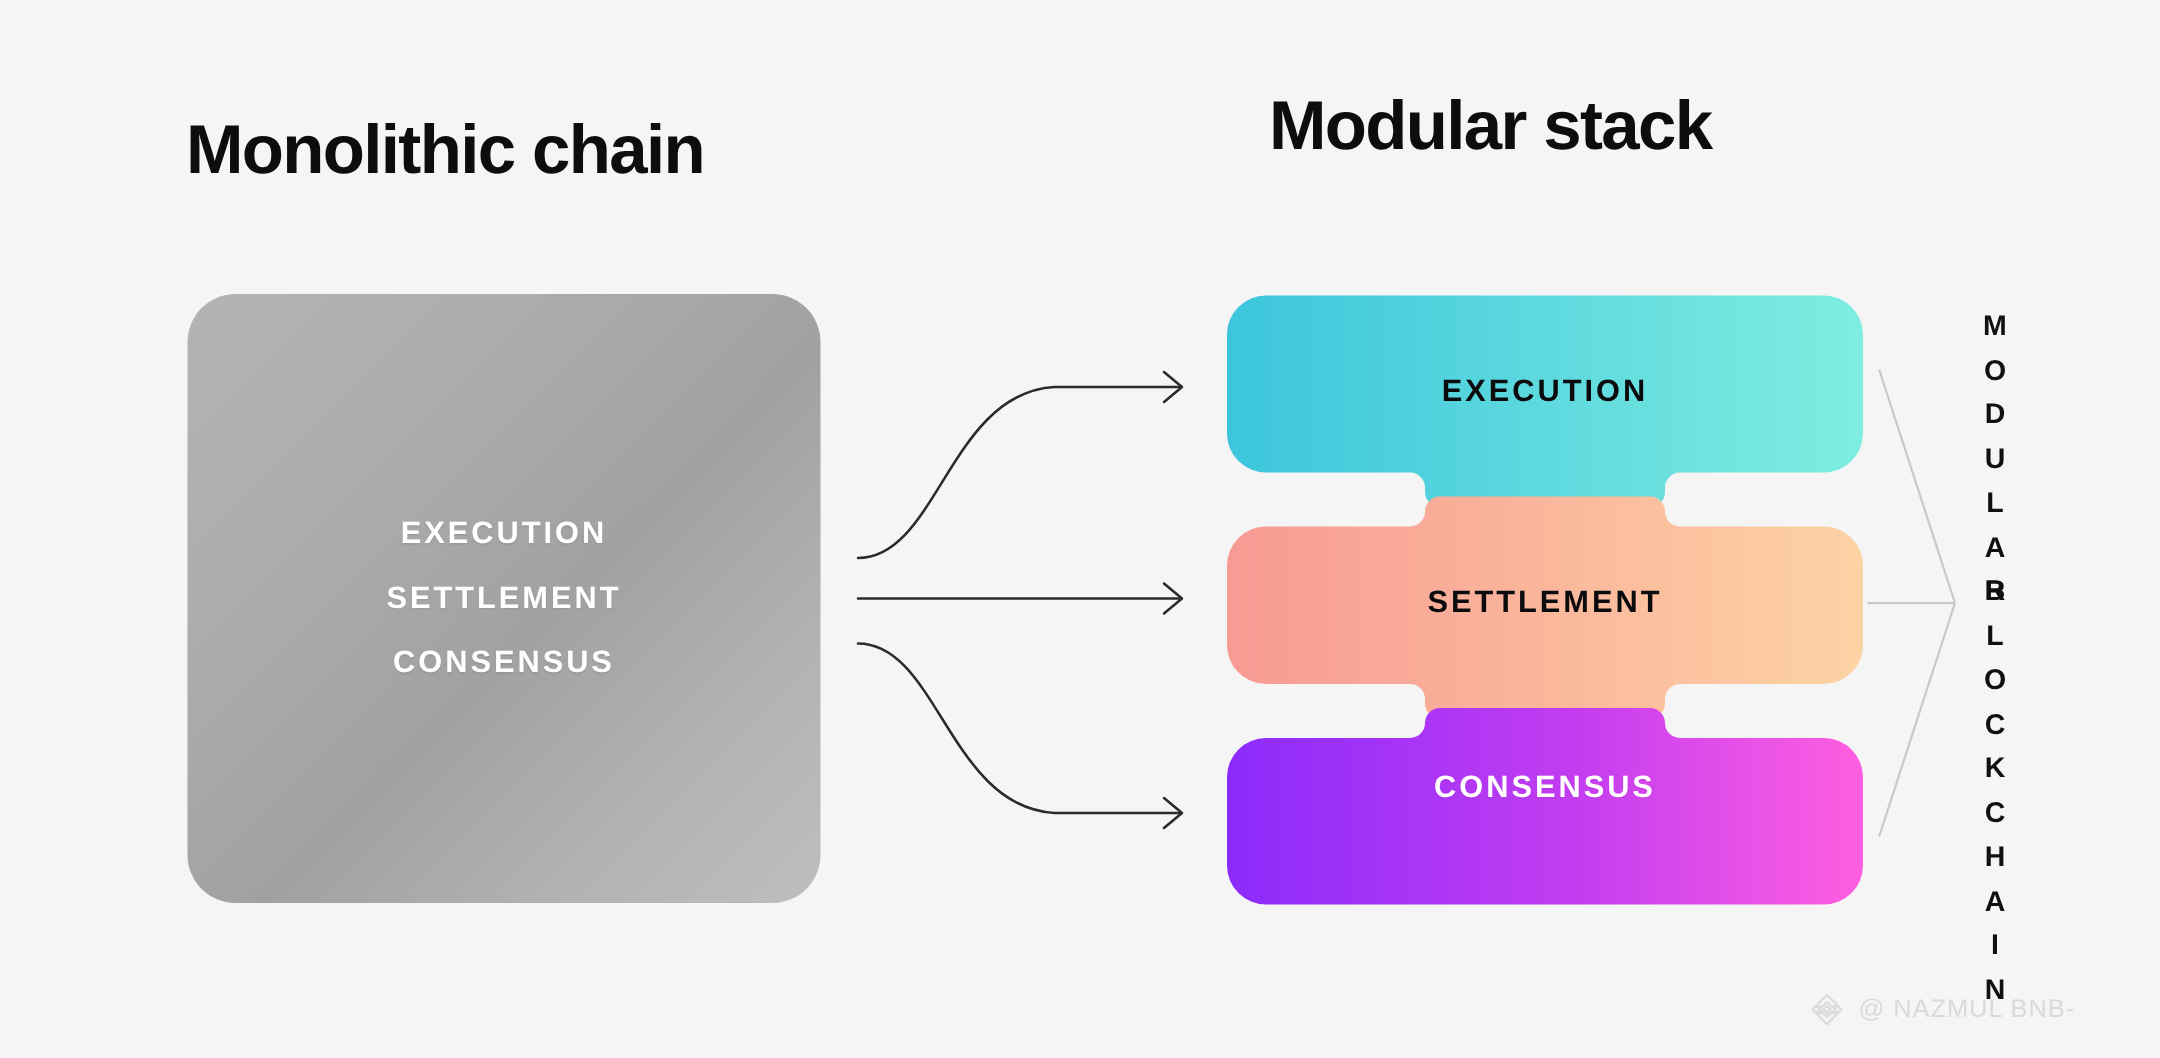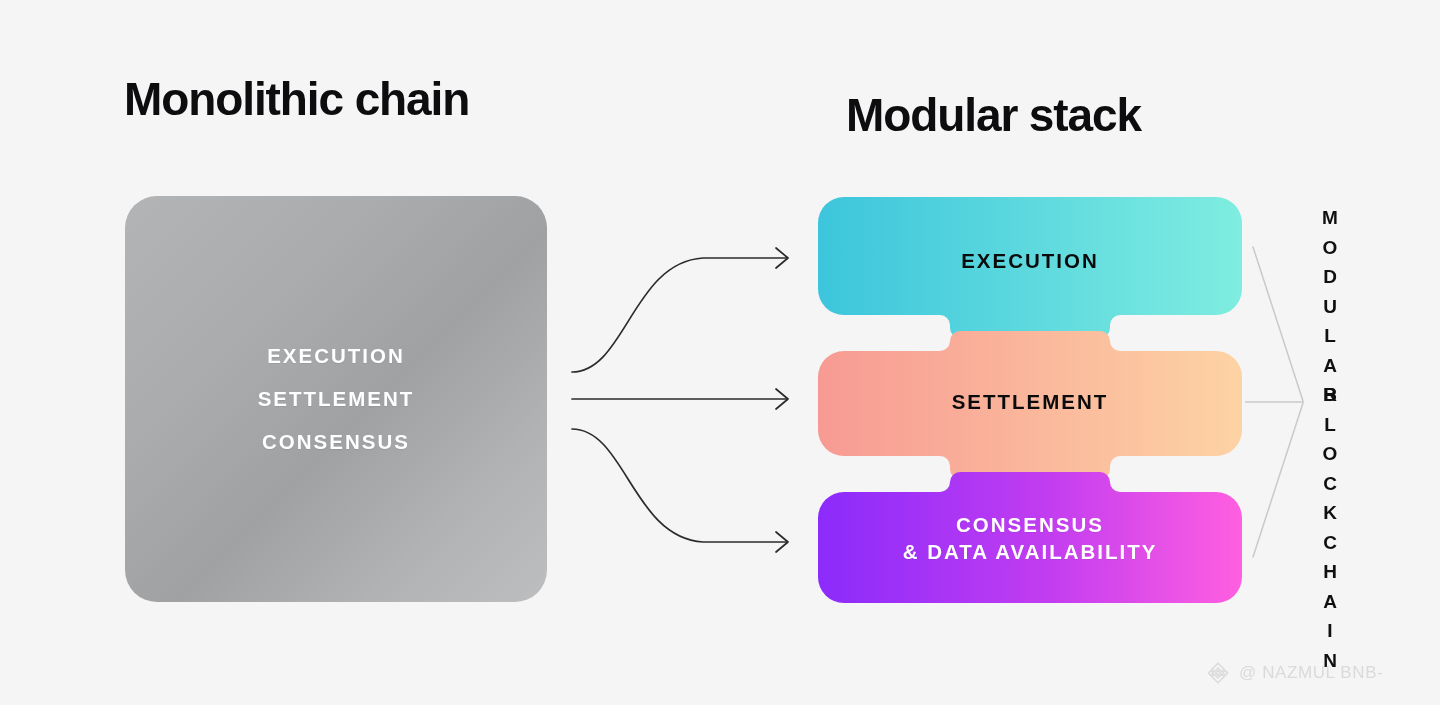--- a/index.html
+++ b/index.html
@@ -15,21 +15,21 @@
   
   .title{
     position:absolute;
     font-size:46px;
     font-weight:bold;
     color:#0d0d0f;
     letter-spacing:-1.1px;
     white-space:nowrap;
   }
   #title-mono{left:124px;top:72px;}
-  #title-mod{left:846px;top:88px;}
+  #title-mod{left:846px;top:56px;}
 
   
   #mono-block{
     position:absolute;
     left:125px;top:196px;
     width:422px;height:406px;
     border-radius:32px;
     background:linear-gradient(135deg,#b2b4b6 0%,#a9abad 32%,#9fa1a3 55%,#b0b2b4 78%,#bcbec0 100%);
   }
   #mono-labels{
@@ -185,21 +185,20 @@
           <stop offset="1" stop-color="#ff5fe0"></stop>
         </linearGradient>
       </defs>
       <path d="M26,13 H122 A10,10 0 0 0 132,3 A10,10 0 0 1 142,-7
                H282 A10,10 0 0 1 292,3 A10,10 0 0 0 302,13
                H398 A26,26 0 0 1 424,39 V98 A26,26 0 0 1 398,124
                H26 A26,26 0 0 1 0,98 V39 A26,26 0 0 1 26,13 Z" fill="url(#grad-cons)"></path>
     </svg>
     <div class="block-label">
       <div>CONSENSUS</div>
-      <div>&amp; DATA AVAILABILITY</div>
     </div>
   </div>
 
   <svg id="brace" viewBox="0 0 70 390">
     <g fill="none" stroke="#c9c9c9" stroke-width="1.5" stroke-linecap="round">
       <path d="M8,42 L58,196"></path>
       <path d="M8,352 L58,198"></path>
       <path d="M0,197 L58,197"></path>
     </g>
   </svg>

